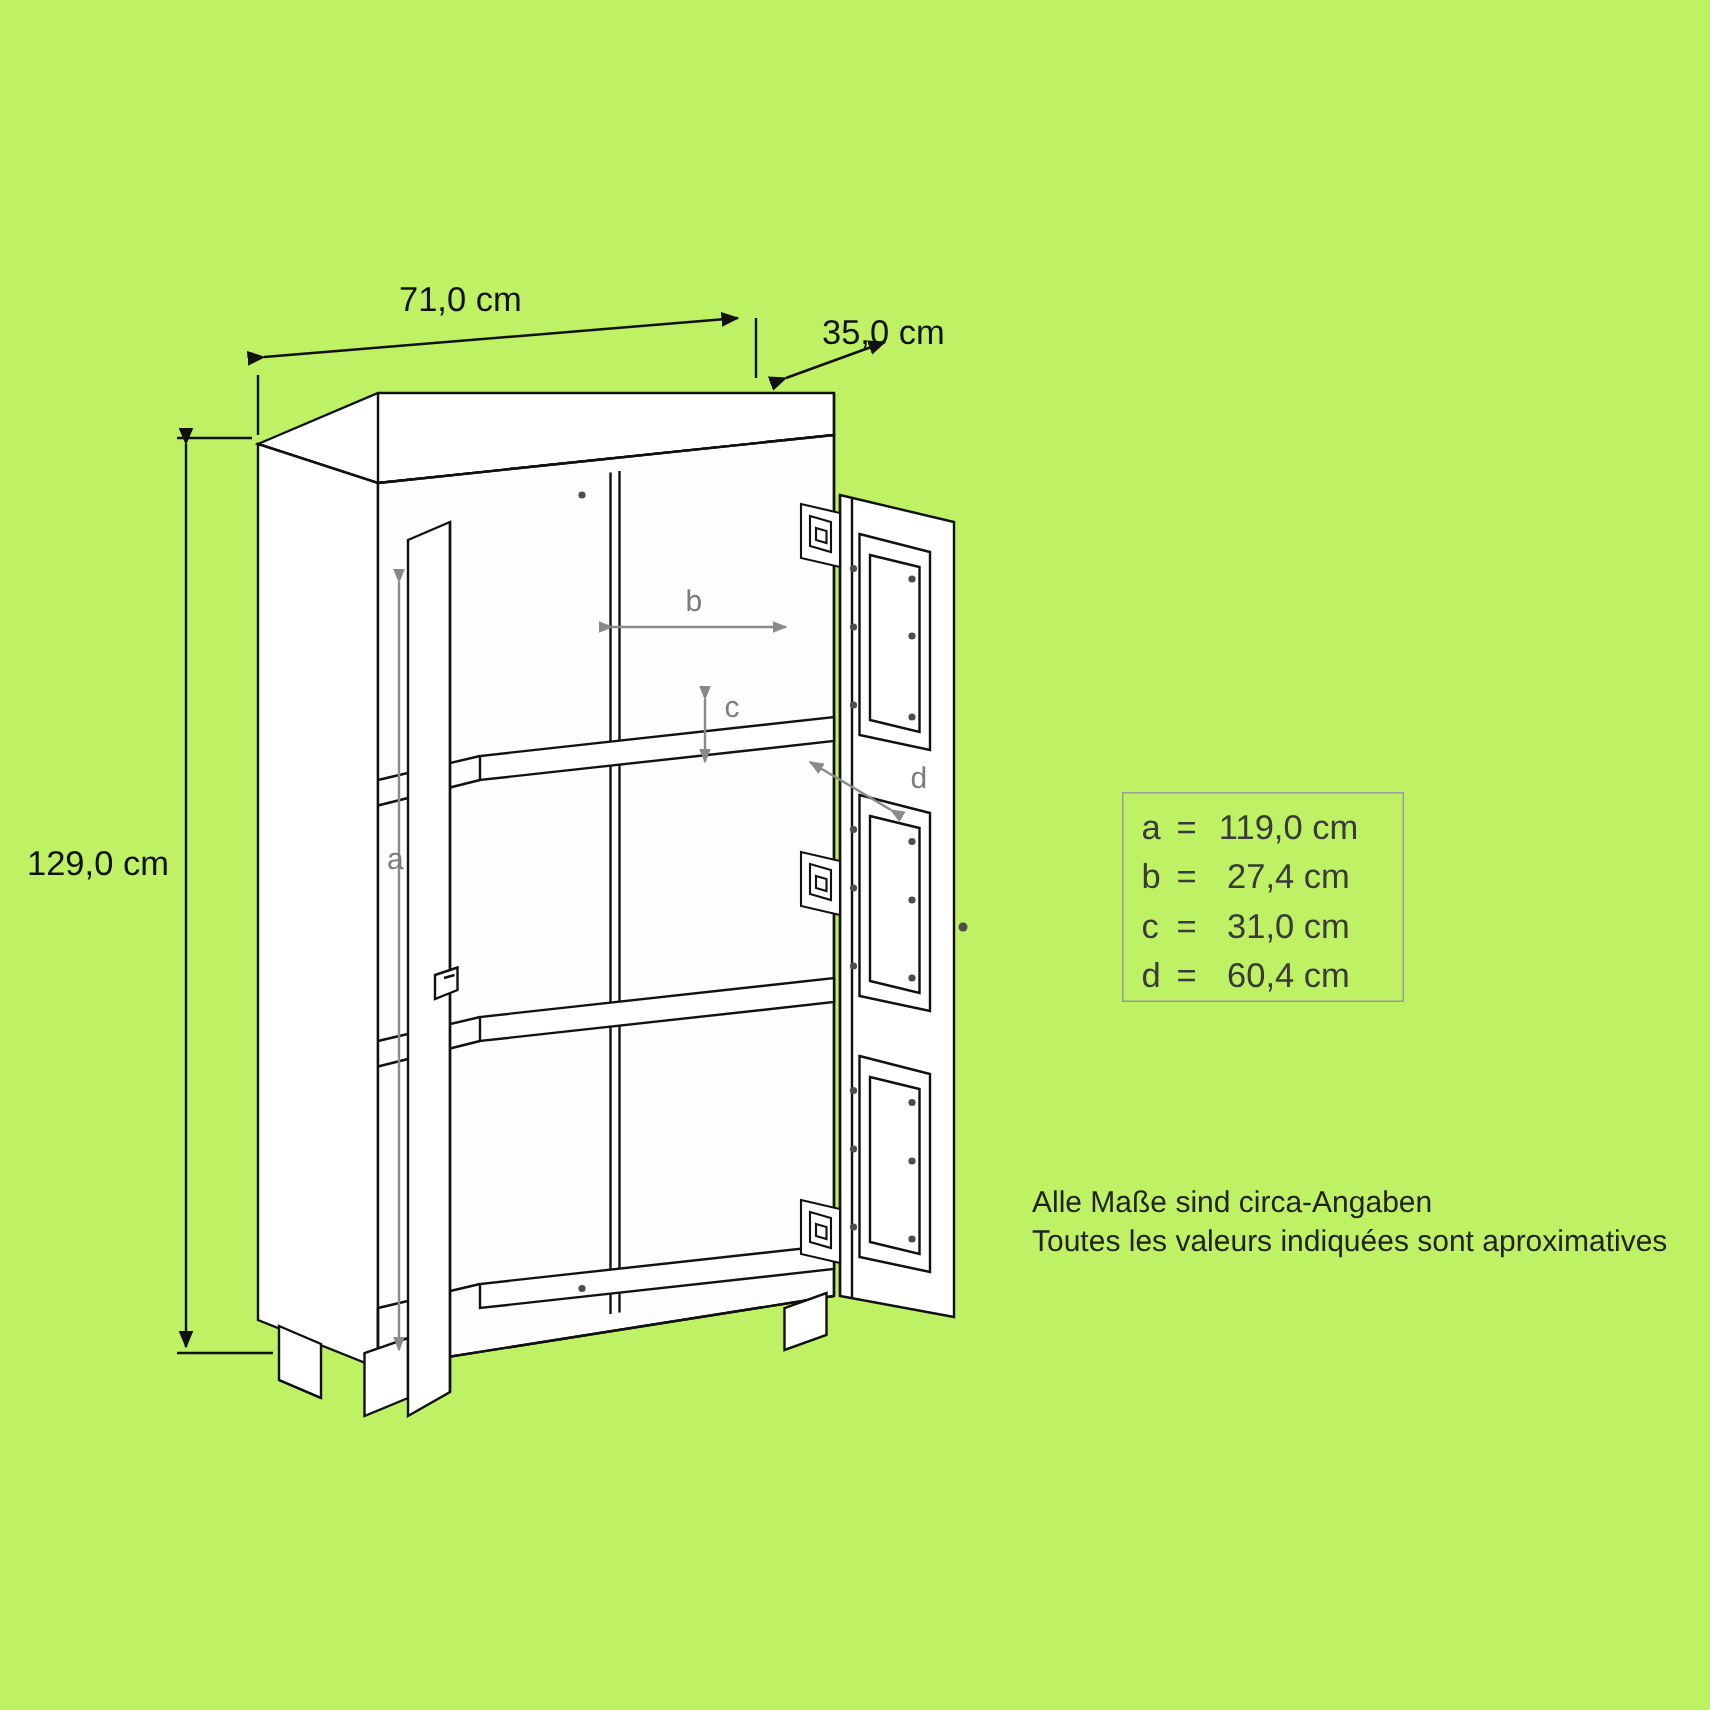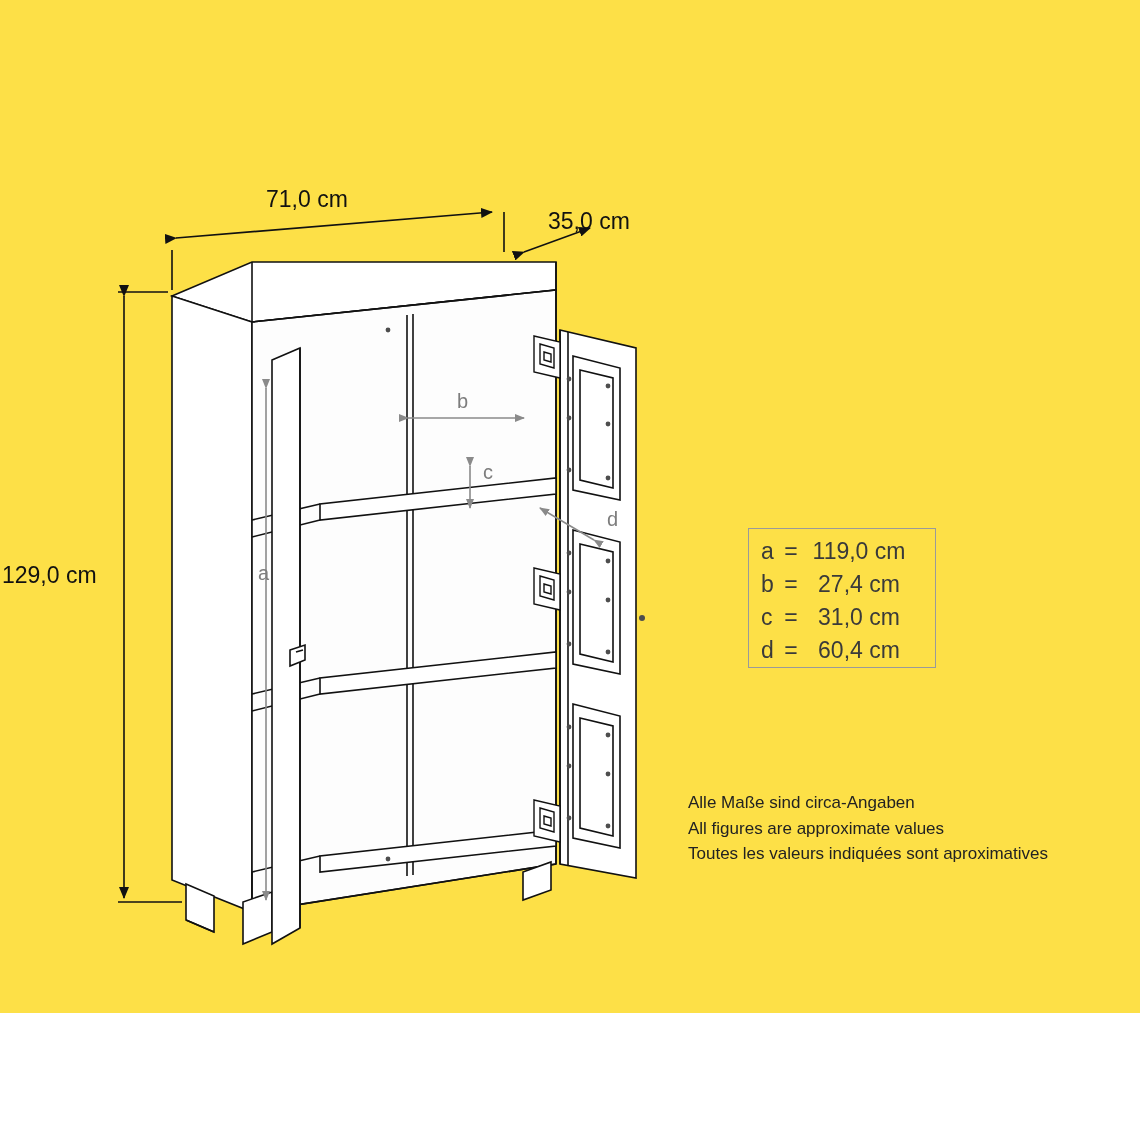--- a/index.html
+++ b/index.html
@@ -3,22 +3,22 @@
 <meta charset="utf-8">
 <style>
   html, body {
     margin: 0;
     padding: 0;
     background: #ffffff;
   }
   #page {
     position: relative;
     width: 1140px;
-    height: 1013px;
-    background: #fde047;
+    height: 1140px;
+    background: #bef264;
     font-family: "Liberation Sans", sans-serif;
     color: #1a1a1a;
     overflow: hidden;
   }
   #drawing {
     position: absolute;
     left: 0;
     top: 0;
     width: 1140px;
     height: 1140px;
@@ -68,21 +68,21 @@
     text-align: center;
     padding-right: 12px;
   }
   #notes {
     position: absolute;
     left: 688px;
     top: 790px;
     width: 420px;
   }
   .note-line {
-    font-size: 17px;
+    font-size: 20px;
     color: #222222;
     line-height: 25.5px;
     white-space: nowrap;
   }
 </style>
 </head>
 <body>
 
 <div id="page">
 
@@ -199,21 +199,21 @@
     <g stroke="#8a8a8a" stroke-width="1.6" fill="none">
       <line x1="266" y1="388" x2="266" y2="900" marker-start="url(#arrS)" marker-end="url(#arrS)"></line>
       <line x1="408" y1="418" x2="524" y2="418" marker-start="url(#arrS)" marker-end="url(#arrS)"></line>
       <line x1="470" y1="466" x2="470" y2="508" marker-start="url(#arrS)" marker-end="url(#arrS)"></line>
       <line x1="594" y1="540" x2="540" y2="508" marker-start="url(#arrS)" marker-end="url(#arrS)"></line>
     </g>
   </svg>
 
   <div class="dim-label" style="left:266px; top:186px;">71,0 cm</div>
   <div class="dim-label" style="left:548px; top:208px;">35,0 cm</div>
-  <div class="dim-label" style="left:2px; top:562px;">129,0 cm</div>
+  <div class="dim-label" style="left:18px; top:562px;">129,0 cm</div>
 
   <div class="letter-label" style="left:258px; top:562px;">a</div>
   <div class="letter-label" style="left:457px; top:390px;">b</div>
   <div class="letter-label" style="left:483px; top:461px;">c</div>
   <div class="letter-label" style="left:607px; top:508px;">d</div>
 
   <div id="legend">
     <div class="legend-row">
       <span class="legend-key">a</span>
       <span class="legend-eq">=</span>
@@ -231,17 +231,16 @@
     </div>
     <div class="legend-row">
       <span class="legend-key">d</span>
       <span class="legend-eq">=</span>
       <span class="legend-val">60,4 cm</span>
     </div>
   </div>
 
   <div id="notes">
     <div class="note-line">Alle Maße sind circa-Angaben</div>
-    <div class="note-line">All figures are approximate values</div>
     <div class="note-line">Toutes les valeurs indiquées sont aproximatives</div>
   </div>
 
 </div>
 
 </body></html>

